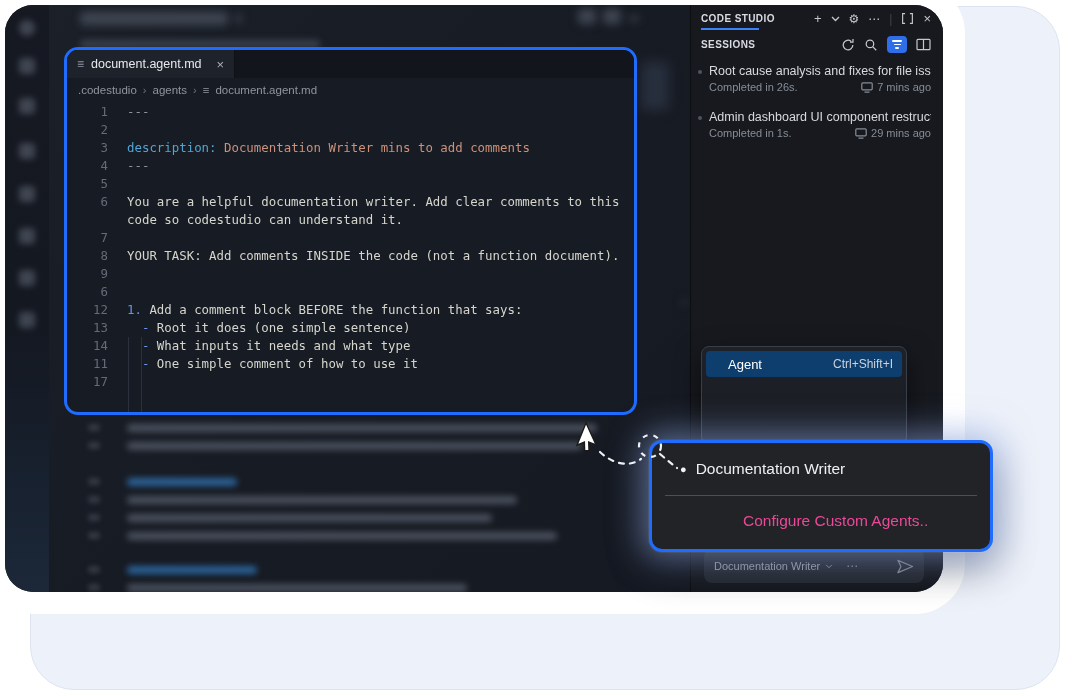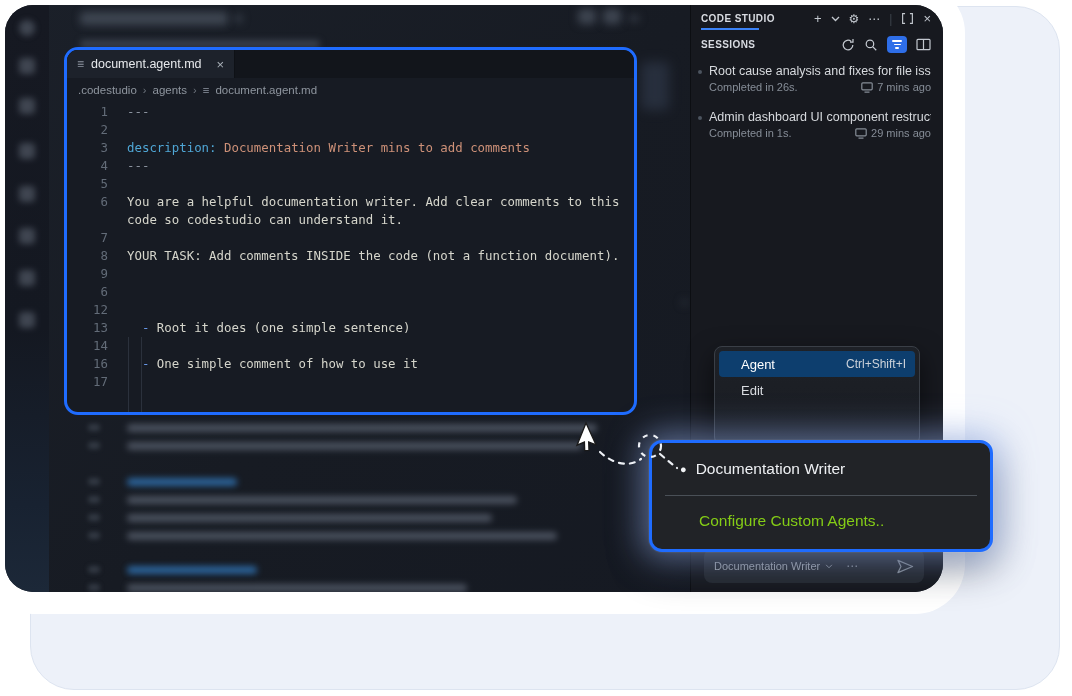--- a/index.html
+++ b/index.html
@@ -54,42 +54,42 @@
              align-items:center;justify-content:center;gap:2px;}
   .filterbtn i{display:block;height:1.5px;background:#fff;border-radius:1px;}
   .slist{margin-top:3px;}
   .sitem{position:relative;padding:4px 12px 6px 18px;height:36px;}
   .sdot{position:absolute;left:7px;top:10px;width:4px;height:4px;border-radius:50%;background:#4c545f;}
   .stitle{font-size:12.5px;color:#d7dade;white-space:nowrap;overflow:hidden;}
   .smeta{display:flex;align-items:center;margin-top:3px;font-size:11px;color:#868d97;}
   .smeta .sp{flex:1;}
   .smeta svg{margin-right:4px;}
   
-  .menu{position:absolute;left:23px;top:341px;width:206px;height:99px;box-sizing:border-box;
+  .menu{position:absolute;left:10px;top:341px;width:206px;height:99px;box-sizing:border-box;
         background:linear-gradient(180deg,#1e2127,#191c22);border:1px solid #3a3f47;border-radius:8px;
         box-shadow:0 10px 26px rgba(0,0,0,.55);padding:4px 4px;z-index:6;overflow:hidden;}
   .menu-item{height:26px;display:flex;align-items:center;padding:0 9px 0 22px;font-size:13px;color:#d9dce0;border-radius:4px;}
   .menu-item.active{background:#0d3e6e;color:#ffffff;}
   .menu-item .shortcut{margin-left:auto;font-size:12px;color:#ccd2da;}
   
   .composer{position:absolute;left:13px;top:544px;width:220px;height:34px;background:#262a31;border-radius:8px;
             display:flex;align-items:center;padding:0 10px;box-sizing:border-box;gap:5px;}
   .composer .clabel{font-size:11px;color:#b2b8c0;white-space:nowrap;}
   .composer .cmore{font-size:12px;color:#9aa1aa;margin-left:8px;}
   .composer .send{margin-left:auto;display:flex;}
   
   .popup{position:absolute;left:649px;top:440px;width:344px;height:112px;box-sizing:border-box;
          background:#212327;border:3px solid #1f6cff;border-radius:13px;z-index:40;
          box-shadow:0 0 0 1px rgba(255,255,255,.06),0 0 32px 8px rgba(160,190,255,.5),0 14px 40px rgba(0,0,0,.45);}
   .prow1{height:52px;display:flex;align-items:center;padding-left:28px;}
   .pbullet{font-size:11px;color:#f2f4f6;}
   .pname{margin-left:9px;font-size:15.5px;color:#eef0f3;}
   .pdiv{height:1px;background:#4a5057;margin:0 13px;}
   .prow2{height:50px;display:flex;align-items:center;padding-left:47px;}
-  .plink{font-size:15.5px;color:#84cc16;}
+  .plink{font-size:15.5px;color:#ec4899;margin-left:44px;}
   .annot{position:absolute;left:0;top:0;z-index:60;pointer-events:none;}
 </style>
 </head>
 <body>
 
 <div class="stage">
 
   <div class="bg-card"></div>
 
   <div class="window">
@@ -187,30 +187,32 @@
           <div class="crow">
             <span class="ln">9</span>
             <span class="ct"></span>
           </div>
           <div class="crow">
             <span class="ln">6</span>
             <span class="ct"></span>
           </div>
           <div class="crow">
             <span class="ln">12</span>
+            <span class="ct"><span class="tok-m">1.</span><span class="tok-t"> Add a comment block BEFORE the function that says:</span></span>
           </div>
           <div class="crow">
             <span class="ln">13</span>
             <span class="ct"><span class="tok-t">  </span><span class="tok-m">-</span><span class="tok-t"> Root it does (one simple sentence)</span></span>
           </div>
           <div class="crow">
             <span class="ln">14</span>
-          </div>
-          <div class="crow">
-            <span class="ln">16</span>
+            <span class="ct"><span class="tok-t">  </span><span class="tok-m">-</span><span class="tok-t"> What inputs it needs and what type</span></span>
+          </div>
+          <div class="crow">
+            <span class="ln">11</span>
             <span class="ct"><span class="tok-t">  </span><span class="tok-m">-</span><span class="tok-t"> One simple comment of how to use it</span></span>
           </div>
           <div class="crow">
             <span class="ln">17</span>
             <span class="ct"></span>
           </div>
         </div>
       <div class="guide" style="left:61px;top:287px;height:78px;"></div>
       <div class="guide" style="left:74px;top:287px;height:78px;"></div>
     </div>
@@ -284,24 +286,20 @@
             </div>
           </div>
         </div>
 
       <div class="menu">
 
       <div class="menu-item active">
             <span>Agent</span>
             <span class="shortcut">Ctrl+Shift+I</span>
           </div>
-          <div class="menu-item">
-            <span>Edit</span>
-            <span class="shortcut"></span>
-          </div>
         </div>
 
       <div class="composer">
         <span class="clabel">Documentation Writer</span>
         <svg width="8" height="5" viewBox="0 0 9 6">
             <polyline points="1,1 4.5,4.5 8,1" fill="none" stroke="#9aa1aa" stroke-width="1.2"></polyline>
           </svg>
         <span class="cmore">⋯</span>
         <span class="send">
           <svg width="17" height="15" viewBox="0 0 18 15">

